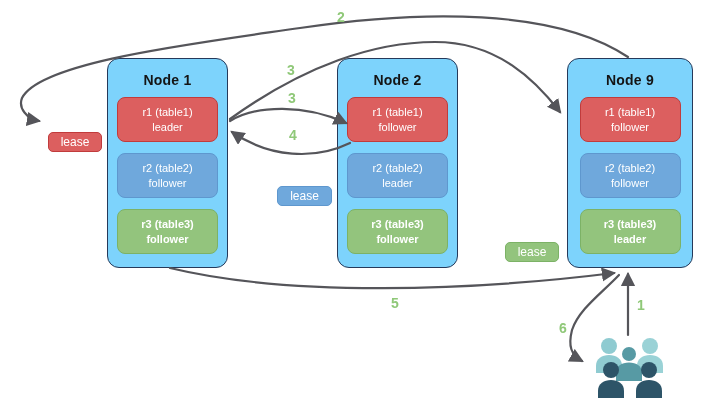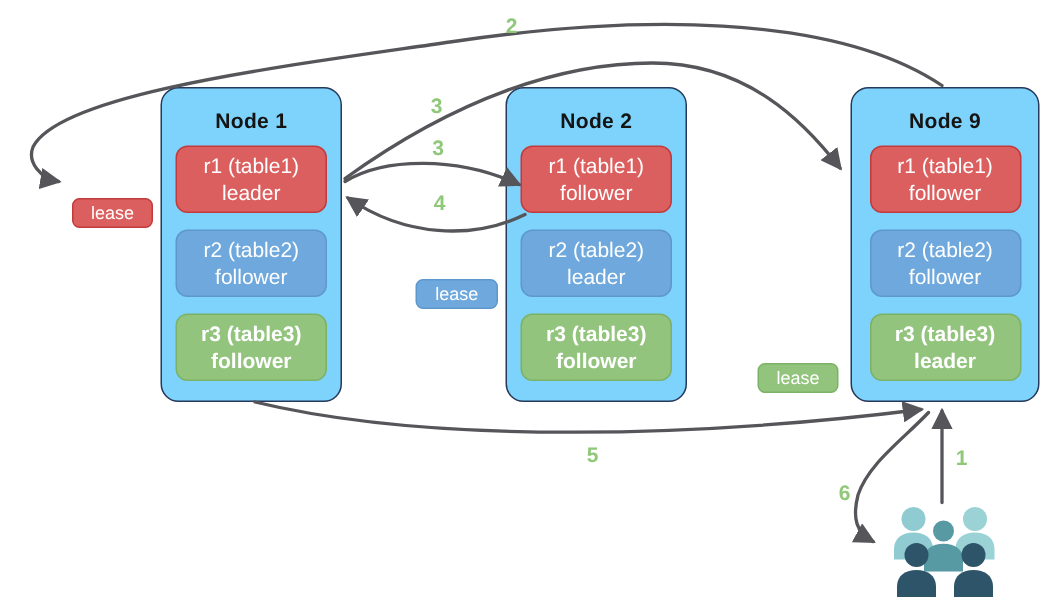--- a/index.html
+++ b/index.html
@@ -15,21 +15,21 @@
   .node1{left:107px;top:58px;width:121px;height:210px;}
   .node2{left:337px;top:58px;width:121px;height:210px;}
   .node3{left:567px;top:58px;width:126px;height:210px;}
   .node-title{
     font-weight:bold;font-size:14px;color:#141414;margin:13px 0 9px 0;
     letter-spacing:.2px;
   }
   .replica{
     width:101px;height:45px;border-radius:8px;margin-bottom:11px;
     display:flex;flex-direction:column;justify-content:center;
-    color:#ffffff;font-size:14px;line-height:1.28;text-align:center;
+    color:#ffffff;font-size:11px;line-height:1.28;text-align:center;
     box-sizing:border-box;border:1.6px solid transparent;
   }
   .replica.red{background:#DC5F5F;border-color:#C13B3C;}
   .replica.blue{background:#6FA8DC;border-color:#5E97CE;}
   .replica.green{background:#93C47D;border-color:#7CB266;font-weight:bold;}
   .lease{
     position:absolute;border-radius:5px;color:#ffffff;font-size:12px;
     display:flex;align-items:center;justify-content:center;
     box-sizing:border-box;border:1.6px solid transparent;z-index:1;margin-top:20px;
   }

